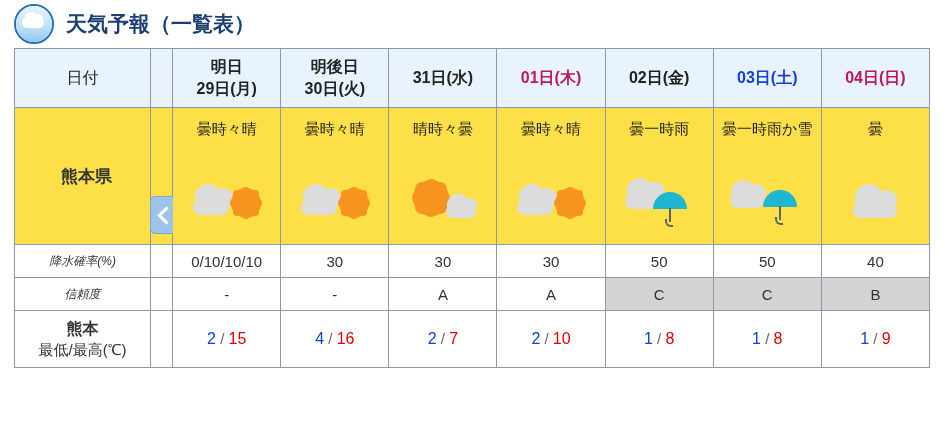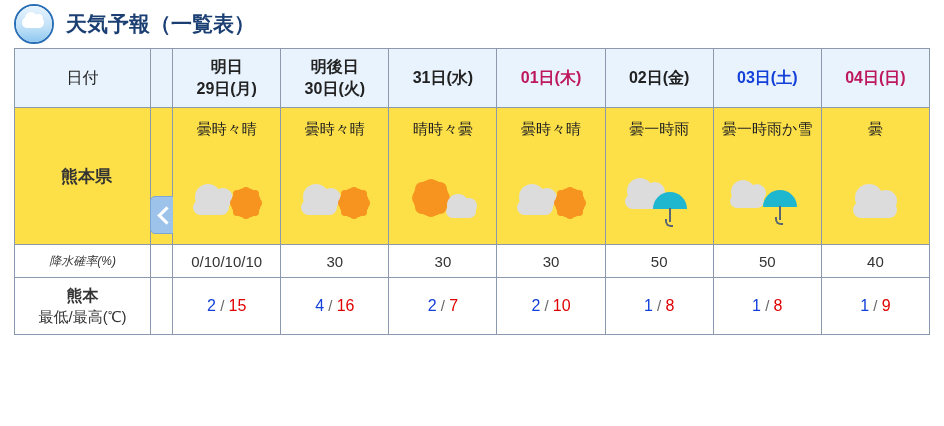--- a/index.html
+++ b/index.html
@@ -448,20 +448,31 @@
           <td class="blank"></td>
           <td>0/10/10/10</td>
           <td>30</td>
           <td>30</td>
           <td>30</td>
           <td>50</td>
           <td>50</td>
           <td>40</td>
         </tr>
 
+        <tr class="conf">
+          <td class="label">信頼度</td>
+          <td class="blank"></td>
+          <td>-</td>
+          <td>-</td>
+          <td>A</td>
+          <td>A</td>
+          <td class="gray">C</td>
+          <td class="gray">C</td>
+          <td class="gray">B</td>
+        </tr>
 
         <tr class="temp">
           <td class="label">
             <span>熊本</span>
             <span class="sub">最低/最高(℃)</span>
           </td>
           <td class="blank"></td>
 
           <td>
             <span class="tmin">2</span>

